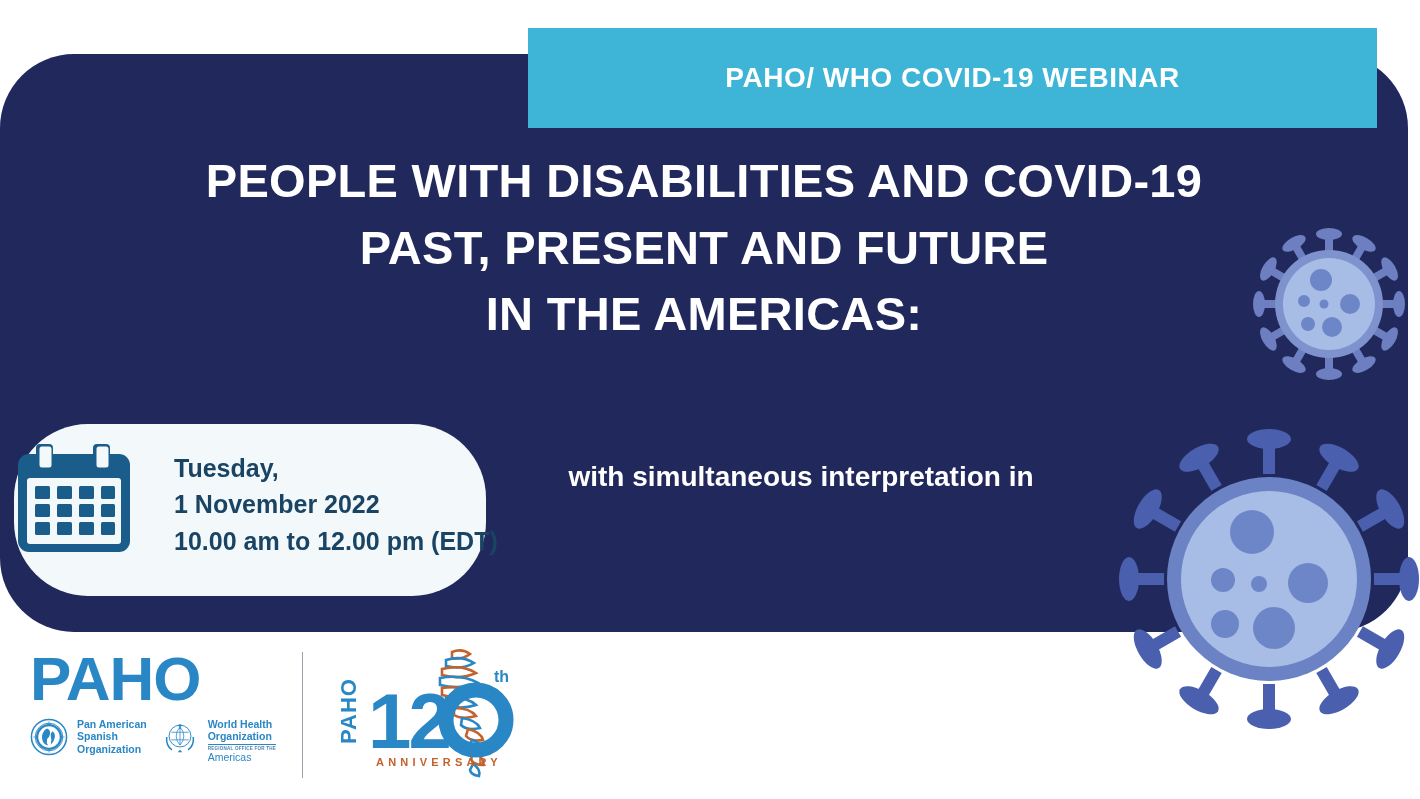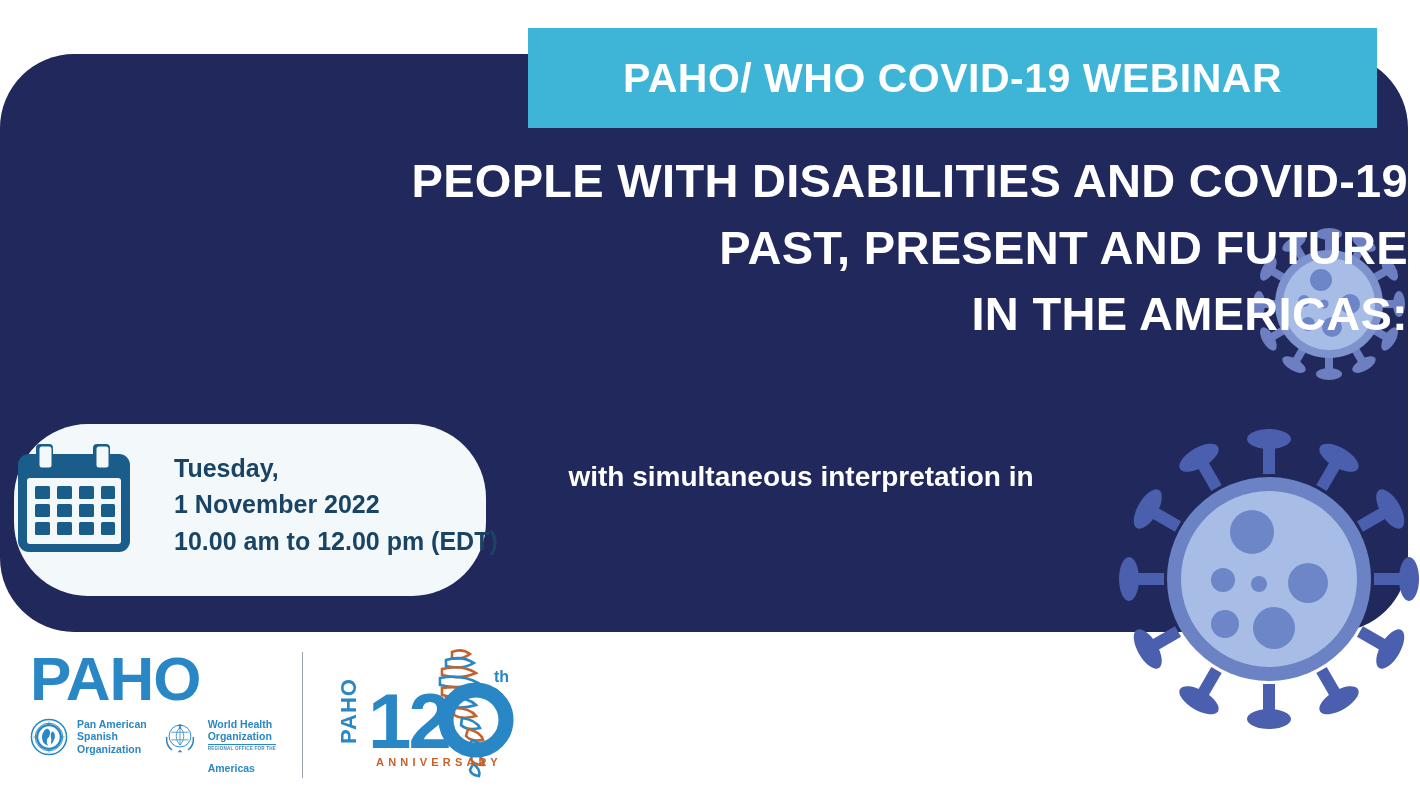--- a/index.html
+++ b/index.html
@@ -39,33 +39,33 @@
     top: 28px;
     width: 849px;
     height: 100px;
     background: #3eb4d6;
     display: flex;
     align-items: center;
     justify-content: center;
   }
   .teal-banner .banner-text {
     color: #ffffff;
-    font-size: 41px;
+    font-size: 28px;
     font-weight: bold;
     letter-spacing: 0.5px;
     white-space: nowrap;
   }
 
   
   .title-block {
     position: absolute;
     left: 0px;
     top: 148px;
     width: 1408px;
-    text-align: right;
+    text-align: center;
     color: #ffffff;
     font-weight: bold;
     font-size: 47px;
     line-height: 1.42;
     letter-spacing: 0.3px;
   }
   .title-line { display: block; white-space: nowrap; }
 
   
   .date-card {
@@ -152,21 +152,21 @@
     display: flex;
     align-items: baseline;
     gap: 3px;
   }
   .who-rule .tiny {
     font-size: 4.6px;
     color: #4a86b4;
     letter-spacing: 0.2px;
     white-space: nowrap;
   }
-  .who-rule .amer { font-size: 10.5px; font-weight: bold; color: #2a87c5; margin-top: 11px; }
+  .who-rule .amer { font-size: 10.5px; font-weight: normal; color: #2a87c5; }
 
   .logo-divider {
     position: absolute;
     left: 302px;
     top: 652px;
     width: 1px;
     height: 126px;
     background: #9aa3ab;
   }
 

